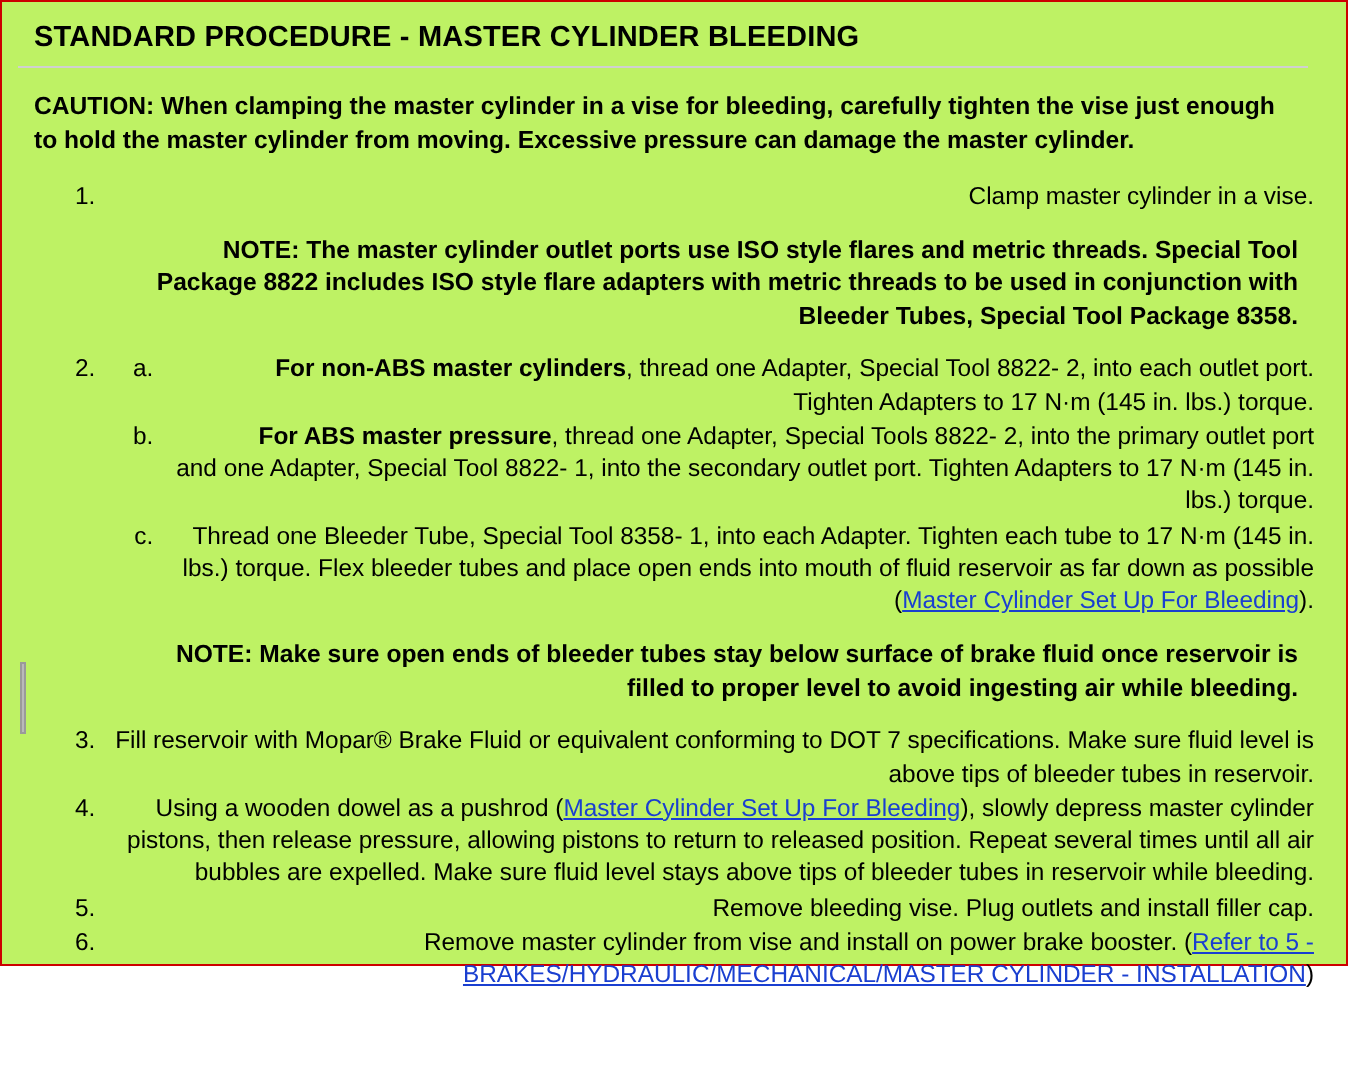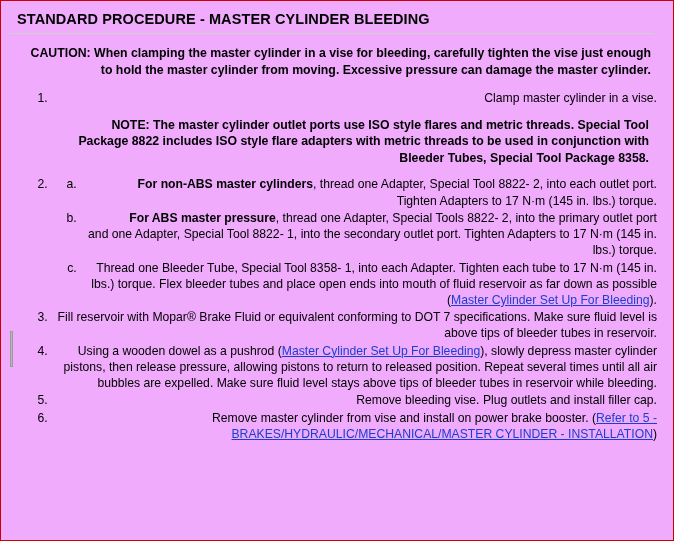--- a/index.html
+++ b/index.html
@@ -10,24 +10,24 @@
   body {
     width: 674px;
     height: 541px;
     font-family: "Liberation Sans", sans-serif;
     color: #000000;
     overflow: hidden;
   }
   #page {
     position: relative;
     width: 674px;
-    height: 541px;
+    height: 483px;
     box-sizing: border-box;
     border: 1px solid #cc0000;
-    background: #f0abfc;
+    background: #bef264;
     text-decoration: underline;
   }
   .scroll-tick {
     position: absolute;
     left: 9px;
     top: 330px;
     width: 3px;
     height: 36px;
     background: #b9b9b9;
     border: 1px solid #9a9a9a;
@@ -52,21 +52,20 @@
     border-bottom: 1px solid #d0d0d0;
     width: 645px;
     margin-left: -8px;
   }
   .caution {
     font-size: 12.3px;
     font-weight: bold;
     line-height: 1.35;
     margin-top: 11px;
     margin-right: 6px;
-    text-align: right;
   }
   ol.steps {
     margin: 10px 0 0 0;
     padding-left: 34px;
     font-size: 12.2px;
     line-height: 1.33;
   }
   ol.steps > li {
     margin-bottom: 1px;
     padding-left: 3px;
@@ -130,20 +129,21 @@
           <li>
             <span class="b">For non-ABS master cylinders</span><span>, thread one Adapter, Special Tool 8822- 2, into each outlet port. Tighten Adapters to 17 N·m (145 in. lbs.) torque.</span>
           </li>
           <li>
             <span class="b">For ABS master pressure</span><span>, thread one Adapter, Special Tools 8822- 2, into the primary outlet port and one Adapter, Special Tool 8822- 1, into the secondary outlet port. Tighten Adapters to 17 N·m (145 in. lbs.) torque.</span>
           </li>
           <li>
             <span>Thread one Bleeder Tube, Special Tool 8358- 1, into each Adapter. Tighten each tube to 17 N·m (145 in. lbs.) torque. Flex bleeder tubes and place open ends into mouth of fluid reservoir as far down as possible (</span><a class="xref" href="#">Master Cylinder Set Up For Bleeding</a><span>).</span>
           </li>
         </ol>
+        <div class="note note-after-2">NOTE: Make sure open ends of bleeder tubes stay below surface of brake fluid once reservoir is filled to proper level to avoid ingesting air while bleeding.</div>
       </li>
 
       <li>
         <span>Fill reservoir with Mopar® Brake Fluid or equivalent conforming to DOT 7 specifications. Make sure fluid level is above tips of bleeder tubes in reservoir.</span>
       </li>
 
       <li>
         <span>Using a wooden dowel as a pushrod (</span><a class="xref" href="#">Master Cylinder Set Up For Bleeding</a><span>), slowly depress master cylinder pistons, then release pressure, allowing pistons to return to released position. Repeat several times until all air bubbles are expelled. Make sure fluid level stays above tips of bleeder tubes in reservoir while bleeding.</span>
       </li>
 

